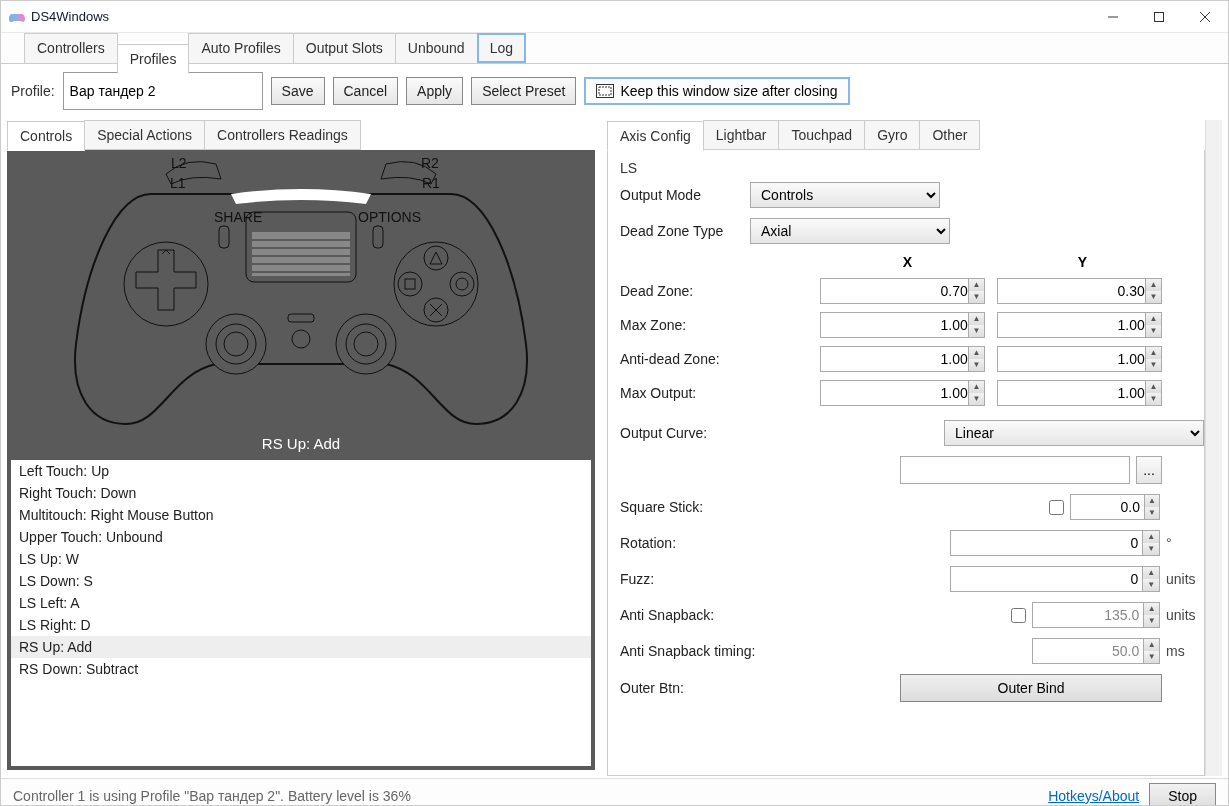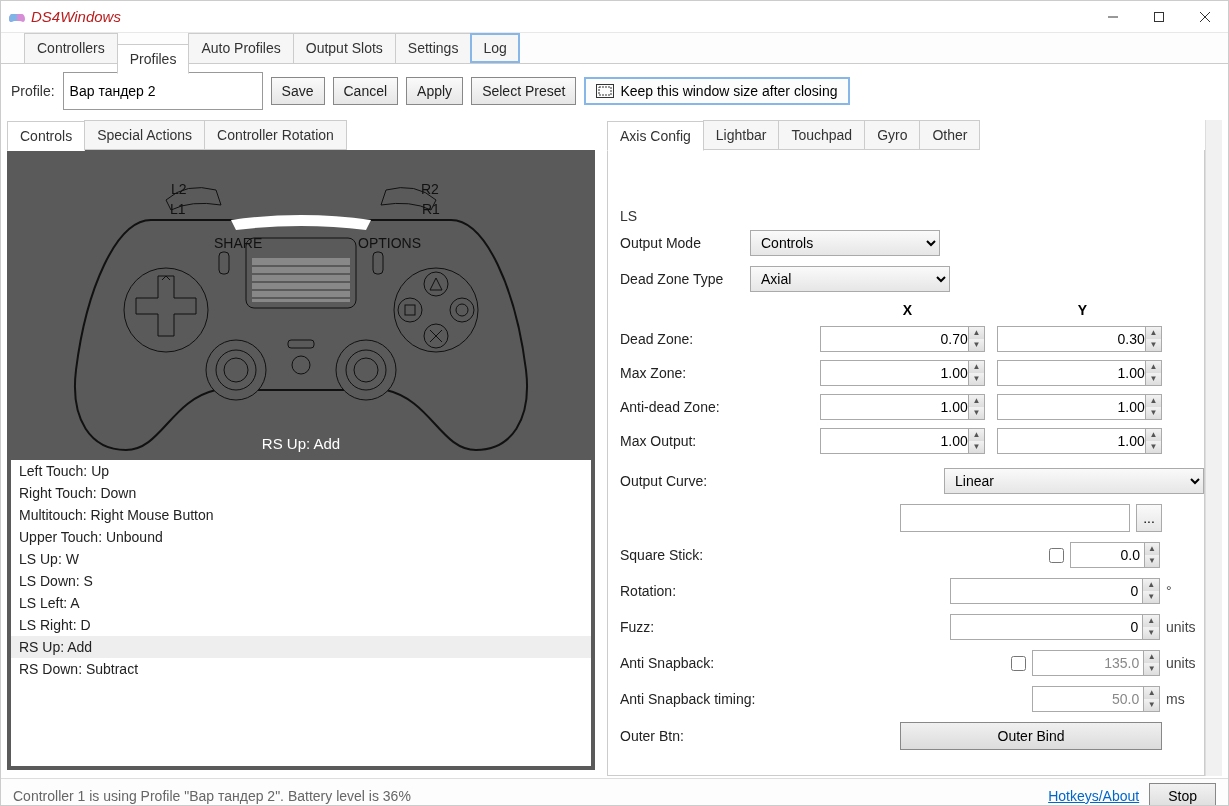--- a/index.html
+++ b/index.html
@@ -1,19 +1,19 @@
 <!DOCTYPE html>
 <html><head>
 <meta charset="utf-8">
 <style>
 * { box-sizing: border-box; margin: 0; padding: 0; font-family: "Segoe UI", Tahoma, sans-serif; font-size: 14px; }
 body { background: #f0f0f0; width: 1229px; height: 806px; overflow: hidden; border: 1px solid #ccc; }
 .titlebar { height: 32px; display: flex; align-items: center; padding-left: 8px; background: #fff; border-bottom: 1px solid #e8e8e8; }
 .titlebar .icon { width: 16px; height: 16px; margin-right: 6px; }
-.titlebar .title { flex: 1; color: #b91c1c; font-size: 15px; font-style: italic; }
+.titlebar .title { flex: 1; color: #0f172a; font-size: 13px; }
 .winbtn { width: 46px; height: 32px; display: flex; align-items: center; justify-content: center; color: #333; }
 .winbtn svg { width: 10px; height: 10px; }
 
 .main-tabs { display: flex; background: #fdfdfd; border-bottom: 1px solid #ccc; padding-left: 23px;}
 .main-tabs .tab { padding: 6px 12px; border: 1px solid #ccc; border-bottom: none; background: #f6f6f6; margin-right: -1px; color: #333; cursor: pointer; }
 .main-tabs .tab.active { background: #fff; border-bottom: 1px solid #fff; position: relative; top: 11px; }
 .main-tabs .tab.last-highlight { border: 2px solid #86b7e8; padding: 5px 11px; }
 
 .toolbar { display: flex; align-items: center; padding: 8px 10px; background: #fff; gap: 8px; }
 .toolbar label { color: #333; }
@@ -22,35 +22,35 @@
 .btn.big { height: 28px; }
 .checkbtn { border: 2px solid #86b7e8; background: #fcfcfc; padding: 4px 10px; display: flex; align-items: center; gap: 6px; cursor: pointer; }
 
 .workarea { display: flex; background: #fff; height: 660px; }
 .left-pane { width: 602px; padding: 2px 6px 6px 6px; }
 .sub-tabs { display: flex; }
 .sub-tabs .tab { padding: 6px 12px; border: 1px solid #ccc; background: #f6f6f6; margin-right: -1px; color: #333; cursor: pointer; }
 .sub-tabs .tab.active { background: #fff; border-bottom: 1px solid #fff; position: relative; top: 1px; }
 
 .controller-view { border: 4px solid #5a5a5a; background: #5a5a5a; height: 620px; display: flex; flex-direction: column; }
-.controller-img { height: 306px; background: #5a5a5a; display: flex; align-items: flex-end; justify-content: center; position: relative; }
+.controller-img { height: 306px; background: #5a5a5a; display: flex; align-items: flex-start; justify-content: center; position: relative; }
 .controller-svg { width: 490px; }
 .hint-text { color: #fff; font-size: 15px; position: absolute; bottom: 8px; }
 
 .mappings { background: #fff; flex: 1; overflow-y: scroll; }
 .mappings .row { padding: 3px 8px; color: #222; cursor: pointer; }
 .mappings .row.selected { background: #eee; }
 
 .right-pane { flex: 1; padding: 2px 6px; display: flex; }
 .right-tabs { display: flex; }
 .right-tabs .tab { padding: 6px 12px; border: 1px solid #ccc; background: #f6f6f6; margin-right: -1px; color: #333; cursor: pointer; }
 .right-tabs .tab.active { background: #fff; border-bottom: 1px solid #fff; position: relative; top: 1px; }
 
 .right-content { border: 1px solid #ccc; border-top: none; flex: 1; overflow-y: scroll; padding: 10px 0 0 12px; }
-.group-title { color: #333; margin-bottom: 6px; margin-top: 48px; }
+.group-title { color: #333; margin-bottom: 6px; }
 .form-row { display: flex; align-items: center; margin-bottom: 10px; }
 .form-row .lbl { width: 130px; color: #222; }
 select.combo { height: 26px; border: 1px solid #aaa; background: linear-gradient(#fafafa,#e6e6e6); padding: 2px 6px; }
 .combo.w1 { width: 190px; }
 .combo.w2 { width: 200px; }
 .combo.w3 { width: 260px; margin-left: 44px; }
 
 .cols-header { display: flex; margin-left: 0; margin-bottom: 8px; }
 .cols-header .c1 { width: 200px; }
 .cols-header .cc { width: 175px; text-align: center; font-weight: bold; }
@@ -113,21 +113,21 @@
         <path d="M0 0l10 10M10 0L0 10" stroke="#333"></path>
       </svg>
     </div>
 </div>
 
 <div class="main-tabs">
   <div class="tab">Controllers</div>
   <div class="tab active">Profiles</div>
   <div class="tab">Auto Profiles</div>
   <div class="tab">Output Slots</div>
-  <div class="tab">Settings</div>
+  <div class="tab">Unbound</div>
   <div class="tab last-highlight">Log</div>
 </div>
 
 <div class="toolbar">
   <label>Profile:</label>
   <input class="profile" value="Вар тандер 2" style="">
   <button class="btn big">Save</button>
   <button class="btn big">Cancel</button>
   <button class="btn big">Apply</button>
   <button class="btn big">Select Preset</button>
@@ -139,21 +139,21 @@
     <span>Keep this window size after closing</span>
   </div>
 </div>
 
 <div class="workarea">
 
   <div class="left-pane">
     <div class="sub-tabs">
       <div class="tab active">Controls</div>
       <div class="tab">Special Actions</div>
-      <div class="tab">Controller Rotation</div>
+      <div class="tab">Controllers Readings</div>
     </div>
     <div class="controller-view">
       <div class="controller-img">
         <svg class="controller-svg" viewBox="0 0 490 280">
 
           <path d="M110 20 q20 -18 50 -10 l5 15 q-30 -5 -50 5 Z" fill="#5a5a5a" stroke="#111"></path>
           <path d="M380 20 q-20 -18 -50 -10 l-5 15 q30 -5 50 5 Z" fill="#5a5a5a" stroke="#111"></path>
           <text x="115" y="14" font-size="9" fill="#111">L2</text>
           <text x="114" y="34" font-size="9" fill="#111">L1</text>
           <text x="365" y="14" font-size="9" fill="#111">R2</text>

